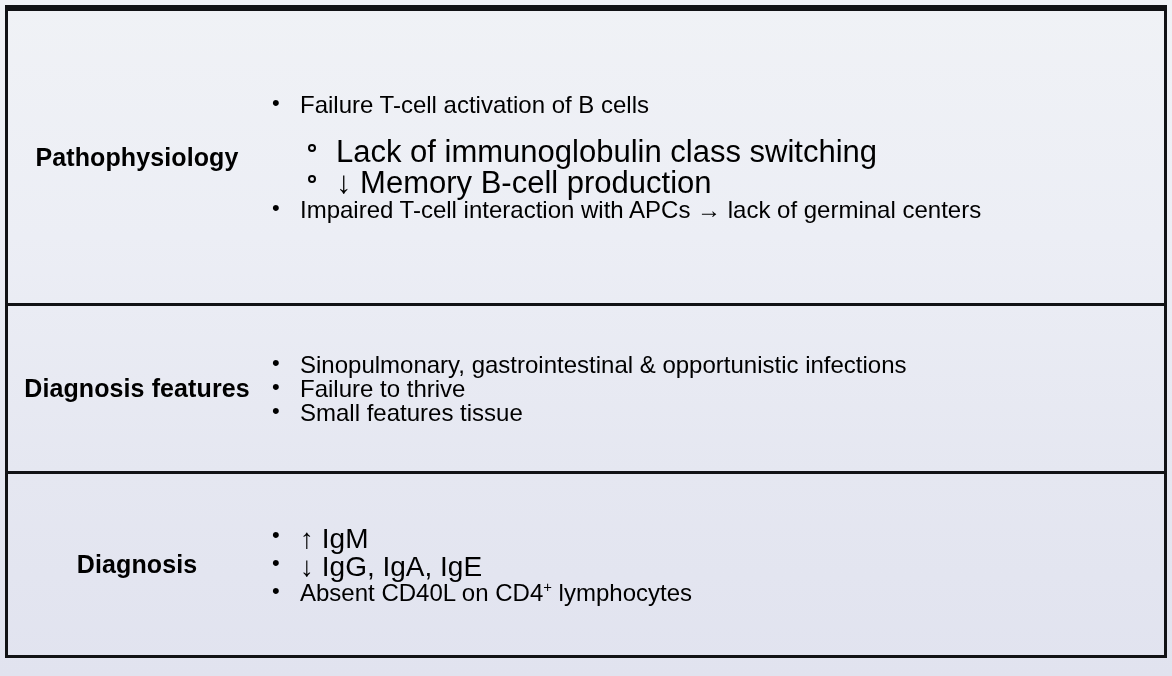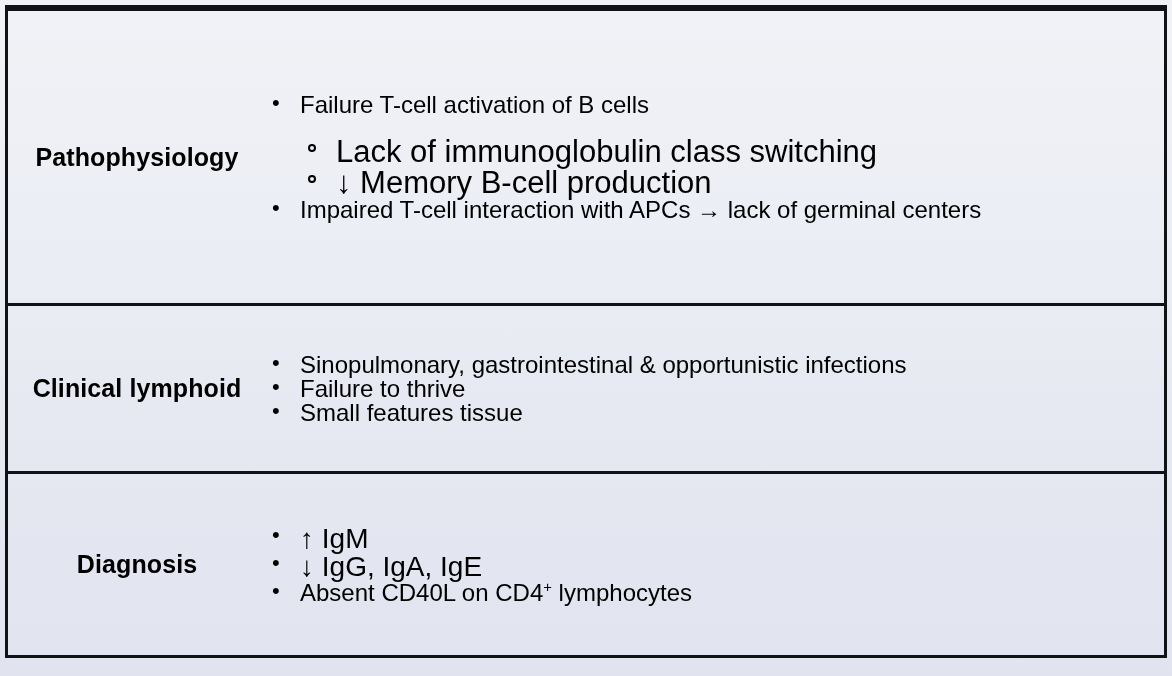--- a/index.html
+++ b/index.html
@@ -179,21 +179,21 @@
               </ul>
             </li>
             <li class="lvl1">
               <span>Impaired T-cell interaction with APCs → lack of germinal centers</span>
             </li>
           </ul>
         </td>
       </tr>
 
       <tr class="row-sep">
-        <td class="label-cell">Clinical lymphoid</td>
+        <td class="label-cell">Diagnosis features</td>
         <td class="content-cell cell-clinical">
           <ul class="bullets">
             <li class="lvl1">
               <span>Sinopulmonary, gastrointestinal &amp; opportunistic infections</span>
             </li>
             <li class="lvl1">
               <span>Failure to thrive</span>
             </li>
             <li class="lvl1">
               <span>Small features tissue</span>

